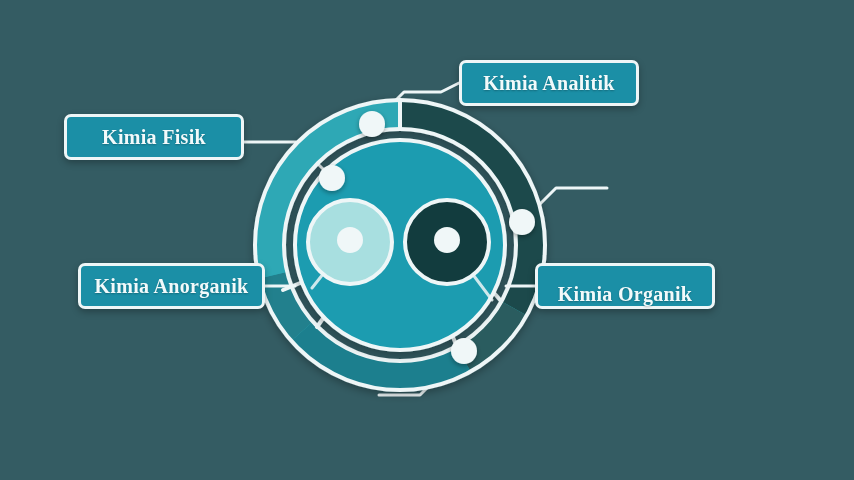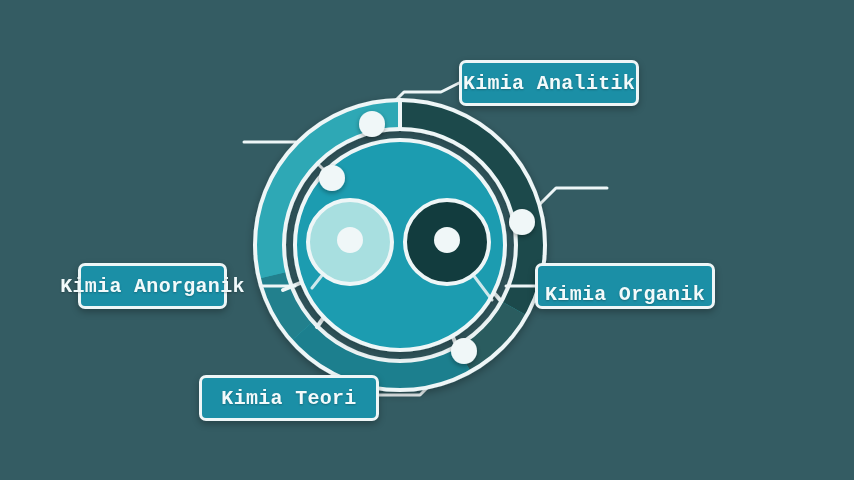--- a/index.html
+++ b/index.html
@@ -5,21 +5,21 @@
   html, body {
     margin: 0;
     padding: 0;
     background: #2f565e;
   }
   #stage {
     position: relative;
     width: 854px;
     height: 480px;
     overflow: hidden;
-    font-family: Liberation Mono, monospace;
+    font-family: Liberation Serif, serif;
   }
   #bg {
     position: absolute;
     inset: 0;
     background: #345c63;
   }
   #diagram {
     position: absolute;
     left: 0;
     top: 0;
@@ -123,26 +123,26 @@
     <g stroke="#eef6f7" stroke-width="3" fill="none" stroke-linecap="round">
       <path d="M 295,286 L 262,286"></path>
       <path d="M 506,286 L 535,286"></path>
     </g>
   </svg>
 
   <div class="label-box" style="left:459px; top:60px; width:180px;">
     <span class="label-text">Kimia Analitik</span>
   </div>
 
+  <div class="label-box" style="left:64px; top:114px; width:180px;">
+    <span class="label-text">Kimia Fisik</span>
+  </div>
 
 
-  <div class="label-box" style="left:78px; top:263px; width:149px;text-align:right;">
+  <div class="label-box" style="left:78px; top:263px; width:187px;text-align:right;">
     <span class="label-text">Kimia Anorganik</span>
   </div>
 
   <div class="label-box" style="left:535px; top:263px; width:180px;align-items:flex-end;">
     <span class="label-text">Kimia Organik</span>
   </div>
 
-  <div class="label-box" style="left:199px; top:375px; width:180px;">
-    <span class="label-text">Kimia Teori</span>
-  </div>
 </div>
 
 </body></html>

